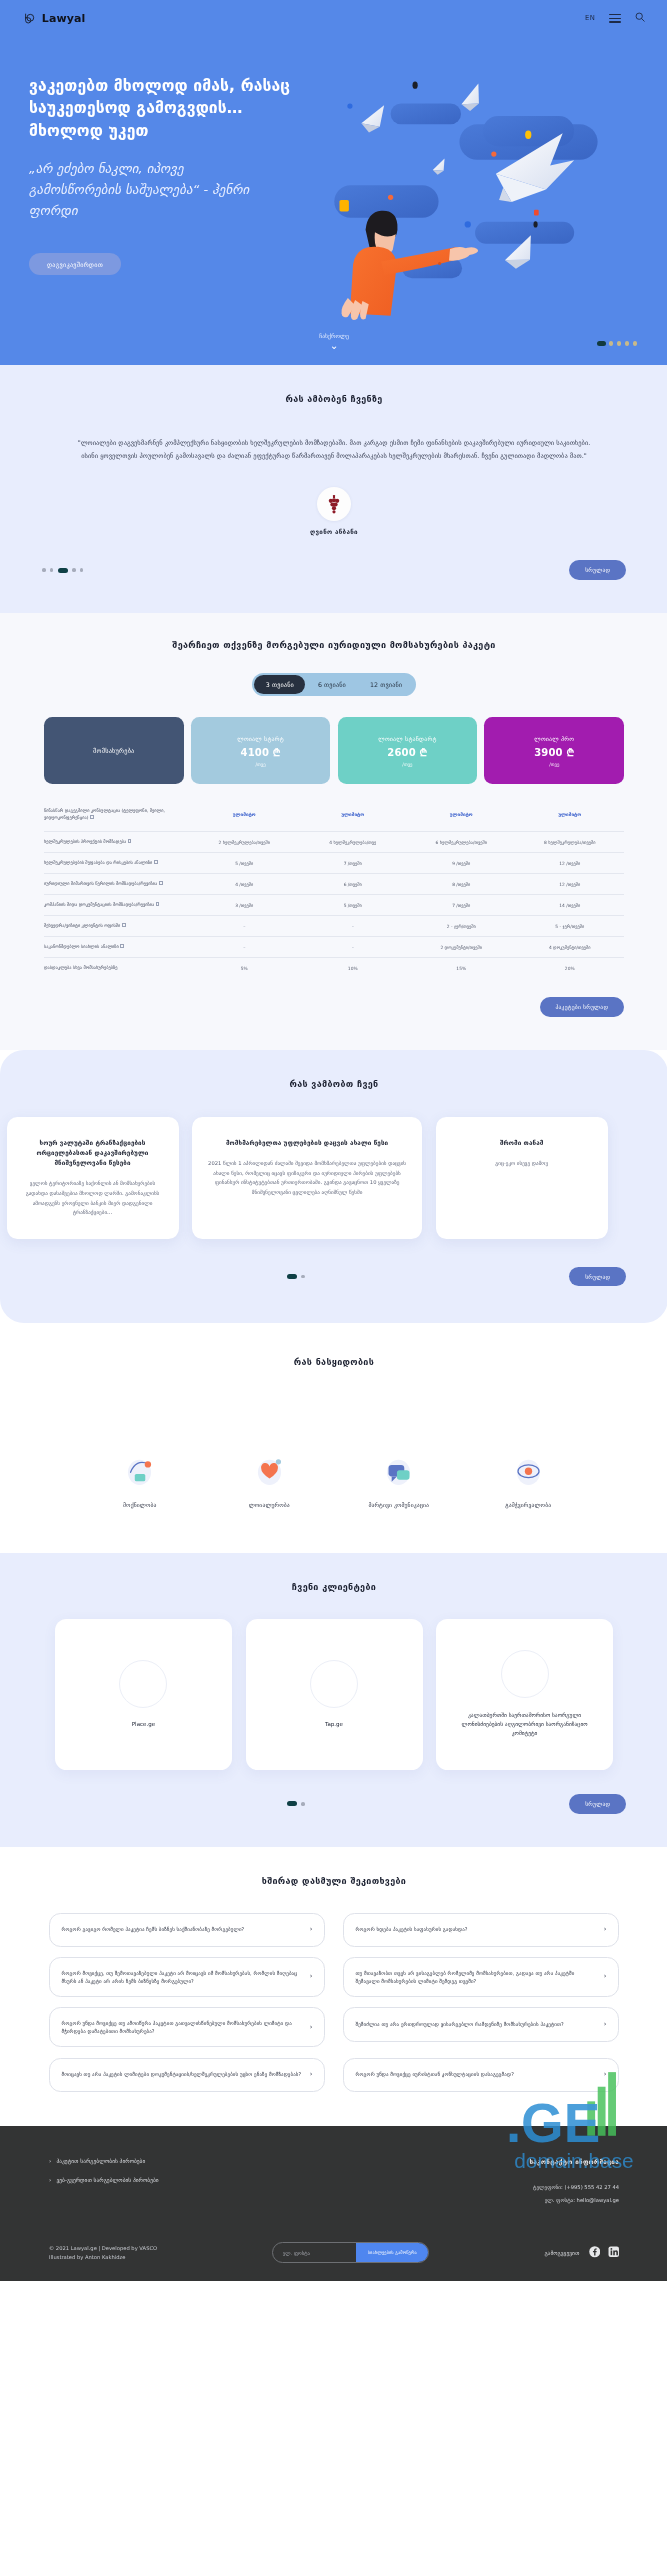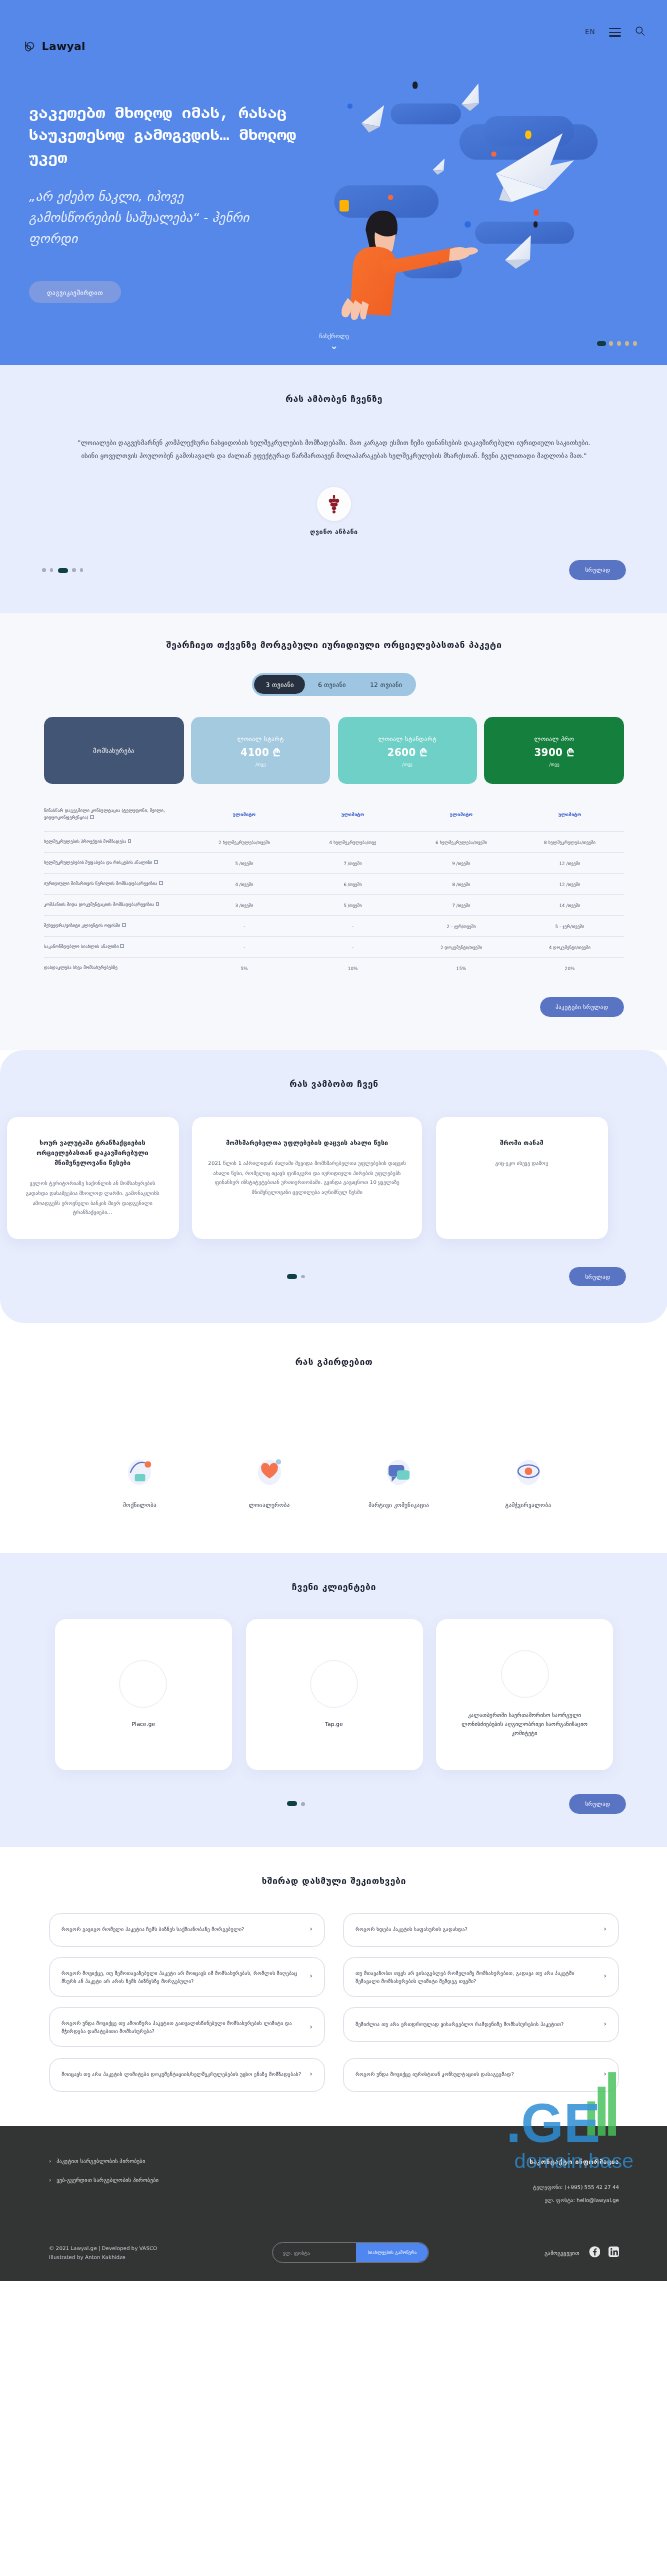--- a/index.html
+++ b/index.html
@@ -8,31 +8,31 @@
   body{
     font-family:"DejaVu Sans","Liberation Sans",sans-serif;
     background:#ffffff;color:#1d2233;
     -webkit-font-smoothing:antialiased;
   }
   .page{width:668px;position:relative;overflow:hidden;}
 
   
   .hero{background:#5588e8;position:relative;height:365px;overflow:hidden;}
   .topbar{display:flex;align-items:center;justify-content:space-between;padding:11.5px 23px 0 23px;position:relative;z-index:6;}
-  .brand{display:flex;align-items:center;gap:5.2px;margin-top:28px;}
+  .brand{display:flex;align-items:center;gap:5.2px;}
   .brand-mark{width:13.6px;height:13.6px;position:relative;}
   .brand-name{font-size:11px;font-weight:700;color:#10131c;letter-spacing:0.1px;}
   .nav-right{display:flex;align-items:center;gap:13.6px;}
   .lang{font-size:6.8px;color:#1d2a47;letter-spacing:0.5px;font-weight:500;}
   .burger{width:12.5px;display:flex;flex-direction:column;gap:2.1px;cursor:pointer;}
   .burger i{display:block;height:1.6px;background:#1d2a47;border-radius:1px;}
   .search-ic{cursor:pointer;}
 
   .hero-inner{position:relative;z-index:4;padding:50px 0 0 29px;max-width:308px;}
-  .hero-title{font-size:15.7px;line-height:1.42;font-weight:700;color:#fff;letter-spacing:0.1px;font-family:Liberation Mono, monospace;}
+  .hero-title{font-size:15.7px;line-height:1.42;font-weight:700;color:#fff;letter-spacing:0.1px;}
   .hero-quote{margin-top:15.7px;font-size:13px;line-height:1.62;color:#e9efff;font-style:italic;max-width:224px;}
   .hero-btn{margin-top:32px;display:inline-block;background:#7d99e0;color:#fff;border:none;
     padding:7.8px 18px;border-radius:13.6px;font-size:6.3px;letter-spacing:0.2px;cursor:pointer;
     font-family:inherit;}
   .scroll-cue{position:absolute;left:0;right:0;bottom:13.6px;text-align:center;z-index:5;}
   .scroll-cue .lbl{font-size:5.7px;color:#eaf0ff;display:block;margin-bottom:1px;}
   .scroll-cue .chev{color:#fff;font-size:10.4px;line-height:1;}
   .hero-dots{position:absolute;right:31px;bottom:19px;display:flex;gap:3.7px;align-items:center;z-index:5;}
   .hero-dots i{width:4.2px;height:4.2px;border-radius:50%;background:#c8b98a;display:block;}
   .hero-dots i.on{width:9px;height:5.2px;border-radius:3.1px;background:#123a3f;}
@@ -288,21 +288,21 @@
         <i></i>
         <i class="on"></i>
         <i></i>
         <i></i>
       </div>
       <button class="pill-btn">სრულად</button>
     </div>
   </section>
 
   <section class="price-sec">
-    <h2 class="sec-title">შეარჩიეთ თქვენზე მორგებული იურიდიული ორციელებასთან პაკეტი</h2>
+    <h2 class="sec-title">შეარჩიეთ თქვენზე მორგებული იურიდიული მომსახურების პაკეტი</h2>
 
     <div class="toggle-wrap">
       <div class="toggle">
         <button class="on">3 თვიანი</button>
         <button>6 თვიანი</button>
         <button>12 თვიანი</button>
       </div>
     </div>
 
     <div class="plans">
@@ -312,21 +312,21 @@
       <div class="plan" style="background:#a3cade">
         <span class="pname">ლოიალ სტარტ</span>
         <span class="pprice">4100 ₾</span>
         <span class="pper">/თვე</span>
       </div>
       <div class="plan" style="background:#6ed0c6">
         <span class="pname">ლოიალ სტანდარტ</span>
         <span class="pprice">2600 ₾</span>
         <span class="pper">/თვე</span>
       </div>
-      <div class="plan" style="background:#15803d">
+      <div class="plan" style="background:#a21caf">
         <span class="pname">ლოიალ პრო</span>
         <span class="pprice">3900 ₾</span>
         <span class="pper">/თვე</span>
       </div>
     </div>
 
     <div class="ptable">
       <div class="prow" style="min-height:34px;">
         <div class="pfeat"><span>წინასწარ დაგეგმილი კონსულტაცია (ტელეფონი, მეილი, ვიდეოკონფერენცია)</span><i class="info-sq"></i></div>
         <div class="pcell"><span class="lim">ულიმიტო</span></div>
@@ -409,21 +409,21 @@
     <div class="carousel-row" style="margin-top:28px;">
       <div class="dots" style="margin-left:245px;">
         <i class="on"></i>
         <i></i>
       </div>
       <button class="pill-btn">სრულად</button>
     </div>
   </section>
 
   <section class="sec white" style="padding:34px 0 45px;">
-    <h2 class="sec-title">რას გპირდებით</h2>
+    <h2 class="sec-title">რას ნასყიდობის</h2>
     <div class="offers">
       <div class="offer">
         <div class="oi">
           <svg width="39" height="42" viewBox="0 0 74 80">
             <ellipse cx="37" cy="52" rx="22" ry="24" fill="#eef1fb"></ellipse>
             <path d="M20 52 q10-26 34-16" fill="none" stroke="#5a74c4" stroke-width="2.4" stroke-linecap="round"></path>
             <circle cx="53" cy="37" r="6" fill="#f4744e"></circle>
             <rect x="28" y="55" width="20" height="14" rx="3" fill="#6ed0c6"></rect>
           </svg>
         </div>

